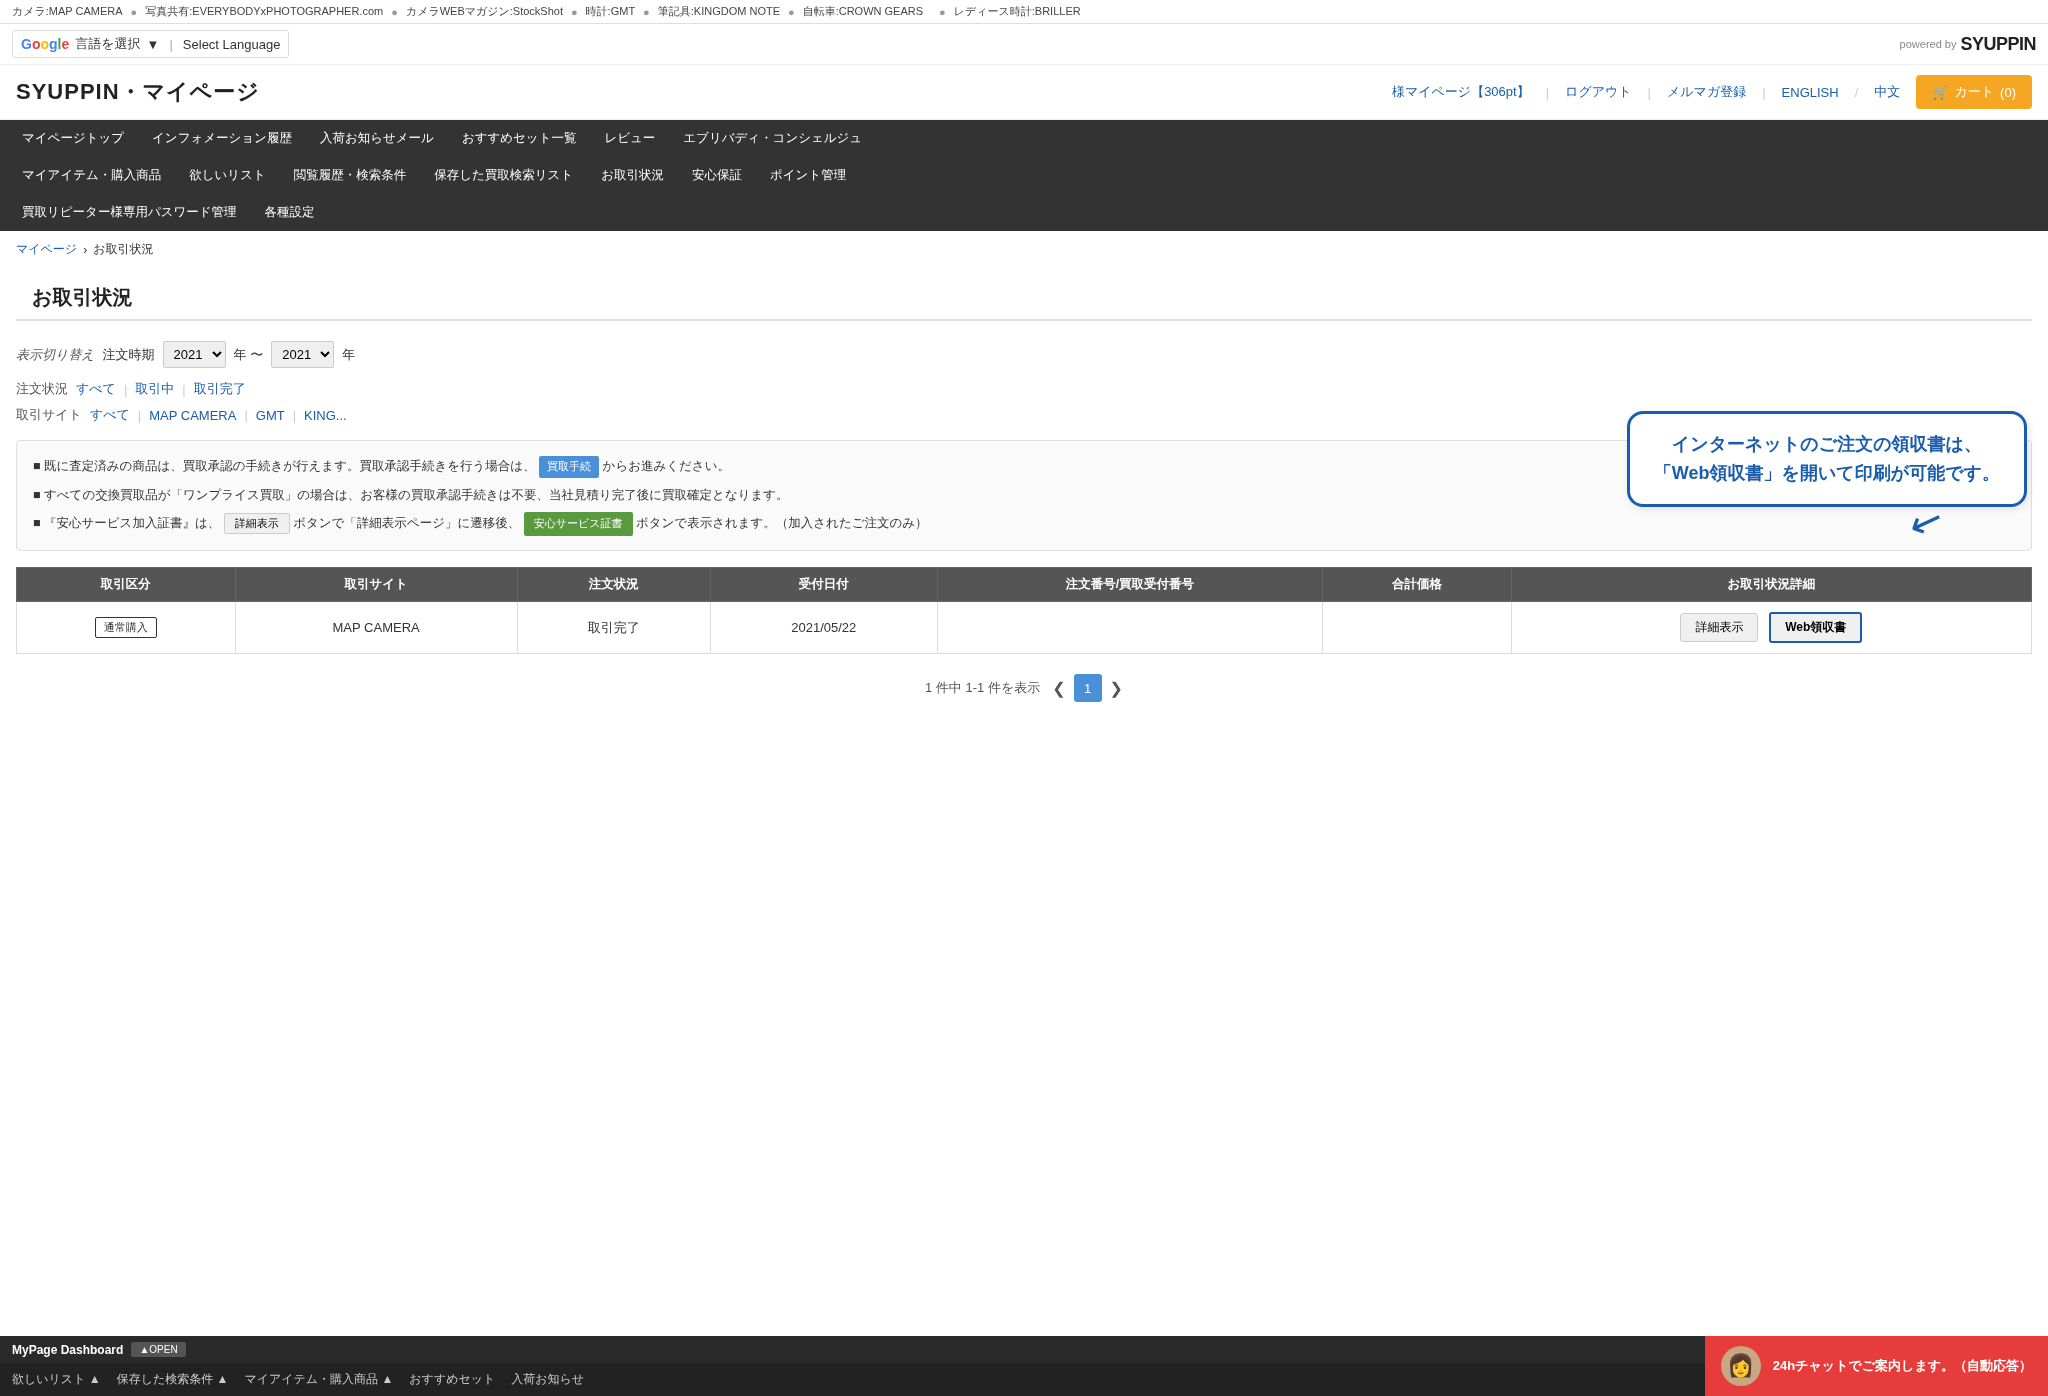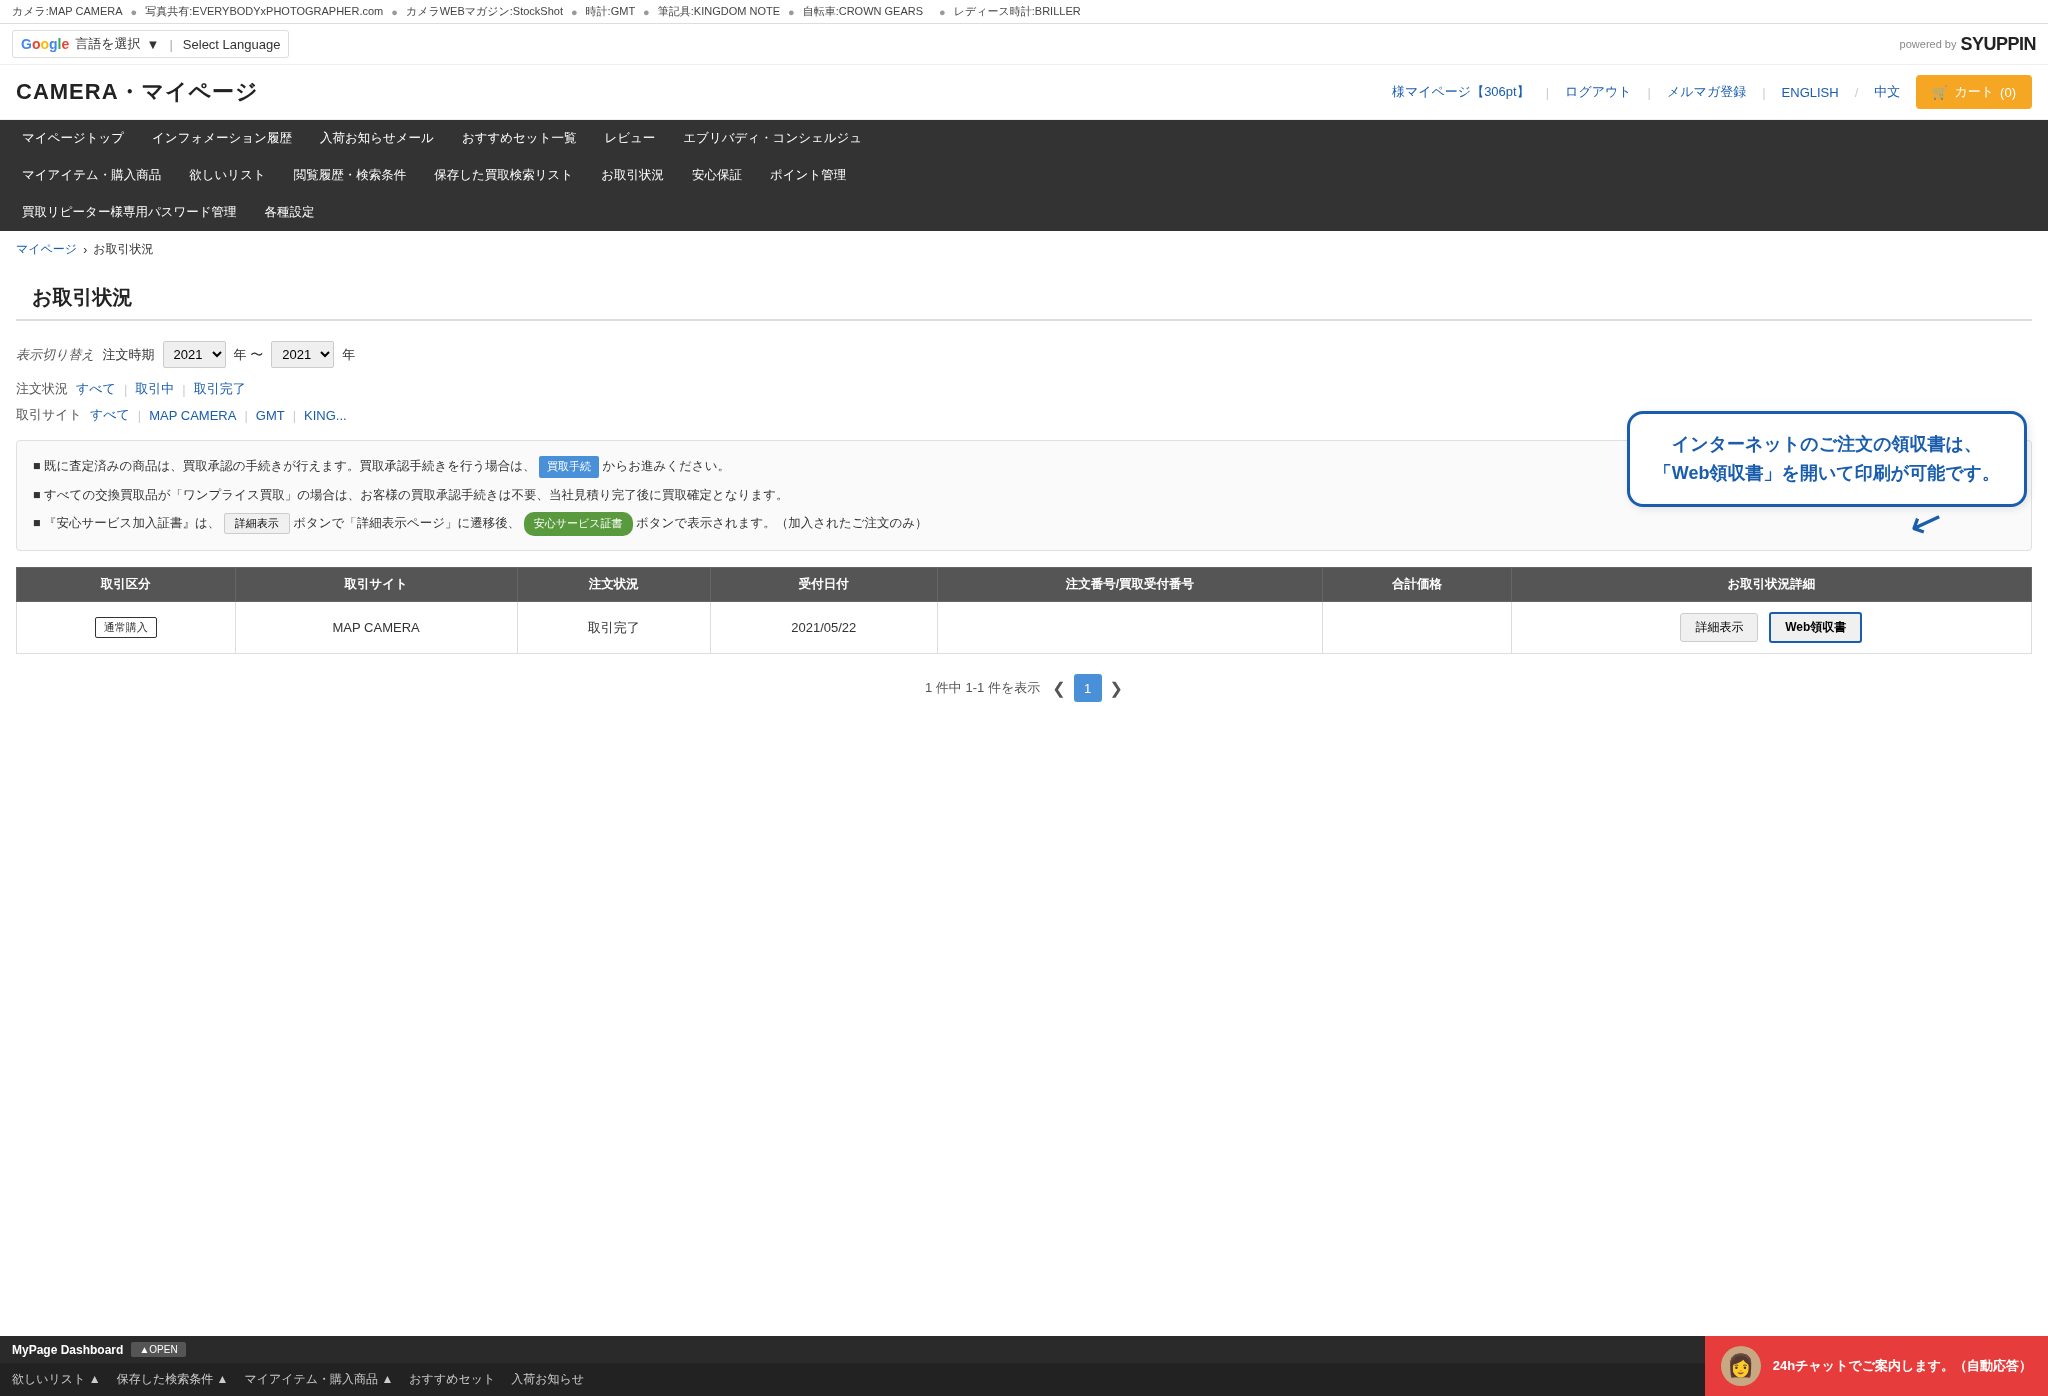--- a/index.html
+++ b/index.html
@@ -193,21 +193,21 @@
       color: #fff;
       padding: 1px 8px;
       border-radius: 2px;
       font-size: 11px;
     }
     .green-box {
       display: inline-block;
       background: #5a9a3f;
       color: #fff;
       padding: 2px 10px;
-      border-radius: 10px;
+      border-radius: 2px;
       font-size: 11px;
     }
     .detail-btn-inline {
       background: #f0f0f0;
       border: 1px solid #ccc;
       padding: 2px 10px;
       border-radius: 2px;
       font-size: 11px;
       cursor: pointer;
     }
@@ -425,21 +425,21 @@
     <span style="color:#aaa; margin:0 4px;">|</span>
     <span>Select Language</span>
   </div>
   <div class="powered-by">
     <span>powered by</span>
     <strong>SYUPPIN</strong>
   </div>
 </div>
 
 <div class="site-header">
-  <div class="site-logo">CAMERA・マイページ</div>
+  <div class="site-logo">SYUPPIN・マイページ</div>
   <div class="header-right">
     <a href="#">様マイページ【306pt】</a>
     <span class="separator">|</span>
     <a href="#">ログアウト</a>
     <span class="separator">|</span>
     <a href="#">メルマガ登録</a>
     <span class="separator">|</span>
     <a href="#">ENGLISH</a>
     <span class="separator">/</span>
     <a href="#">中文</a>

